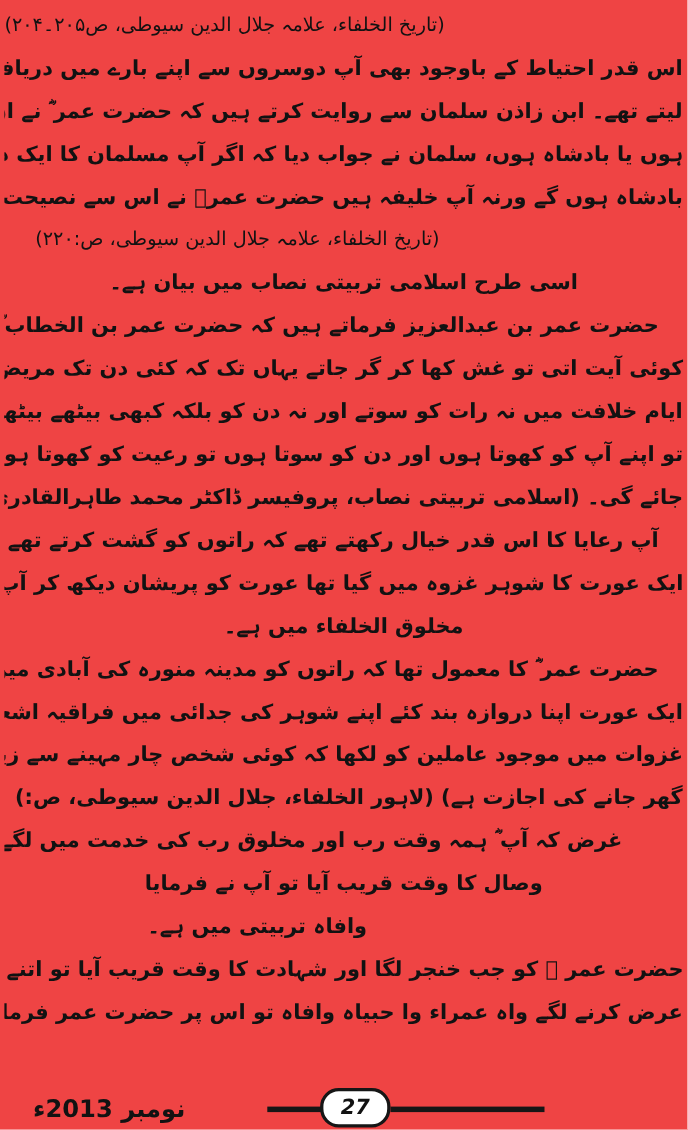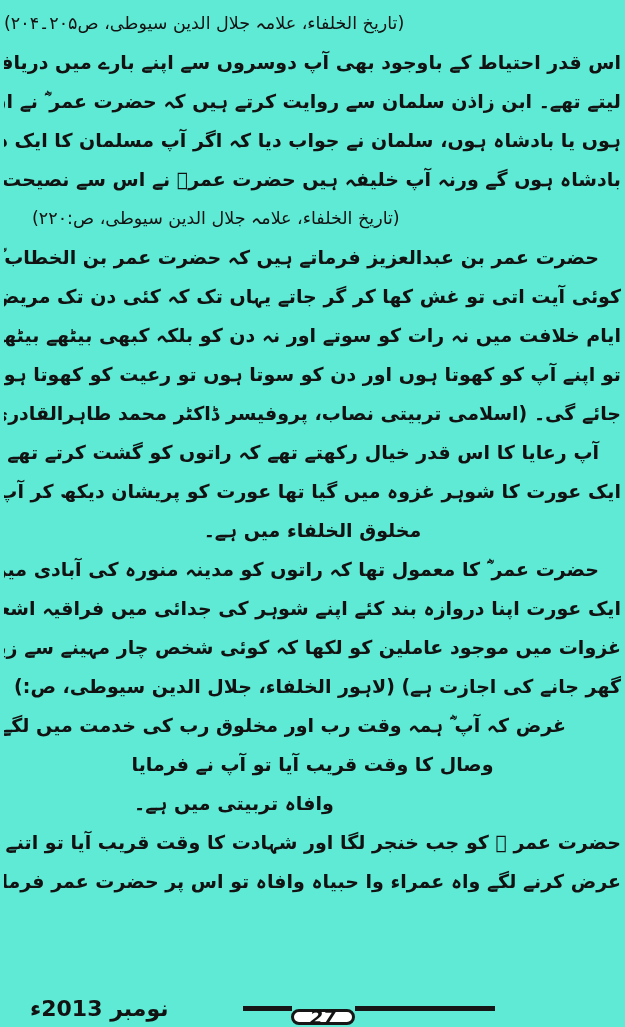--- a/index.html
+++ b/index.html
@@ -1,19 +1,19 @@
 <!DOCTYPE html>
 <html lang="ur" dir="rtl"><head>
 <meta charset="utf-8">
 <style>
   html,body{margin:0;padding:0;background:#ffffff;}
   .page{
     position:relative;
     width:625px;height:1027px;
-    background:#5eead4;
+    background:#ef4444;
     overflow:hidden;
     font-family:"DejaVu Sans", sans-serif;
     color:#121212;
   }
   .content{
     position:absolute;
     top:4px;left:4px;right:4px;
     direction:rtl;
   }
   .line{
@@ -58,21 +58,21 @@
     position:absolute;
     height:5px;
     background:#161616;
     bottom:16px;
   }
   .rule-left{left:243px;width:49px;}
   .rule-right{left:355px;width:140px;}
   .page-badge{
     position:absolute;
     left:291px;bottom:2px;
-    width:64px;height:16px;
+    width:64px;height:36px;
     border:3px solid #161616;
     border-radius:17px;
     background:#ffffff;
     display:flex;
     align-items:center;
     justify-content:center;
     font-size:19px;
     font-weight:bold;
     font-style:italic;
     box-sizing:border-box;
@@ -91,20 +91,21 @@
 
 <div class="page">
 
   <div class="content">
     <div class="line ref l-left">(تاریخ الخلفاء، علامہ جلال الدین سیوطی، ص۲۰۵۔۲۰۴)</div>
     <div class="line">اس قدر احتیاط کے باوجود بھی آپ دوسروں سے اپنے بارے میں دریافت کیا کرتے تھے اور نصیحت</div>
     <div class="line">لیتے تھے۔ ابن زاذن سلمان سے روایت کرتے ہیں کہ حضرت عمر ؓ نے ان سے دریافت کیا کہ میں خلیفہ</div>
     <div class="line">ہوں یا بادشاہ ہوں، سلمان نے جواب دیا کہ اگر آپ مسلمان کا ایک درہم لے کر بیجا خرچ کریں گے تو آپ</div>
     <div class="line">بادشاہ ہوں گے ورنہ آپ خلیفہ ہیں حضرت عمرؓ نے اس سے نصیحت حاصل کی۔</div>
     <div class="line ref l-left pl28">(تاریخ الخلفاء، علامہ جلال الدین سیوطی، ص:۲۲۰)</div>
+    <div class="line l-center">اسی طرح اسلامی تربیتی نصاب میں بیان ہے۔</div>
     <div class="line ind">حضرت عمر بن عبدالعزیز فرماتے ہیں کہ حضرت عمر بن الخطاب ؓ کا یہ حال تھا کہ جب قیام لیل کی</div>
     <div class="line">کوئی آیت اتی تو غش کھا کر گر جاتے یہاں تک کہ کئی دن تک مریض کی طرح ان کی عیادت کی جاتی۔ وہ اپنے</div>
     <div class="line">ایام خلافت میں نہ رات کو سوتے اور نہ دن کو بلکہ کبھی بیٹھے بیٹھے غنودگی سی ہوجاتی وہ فرماتے ہیں رات کو سوتا ہوں</div>
     <div class="line">تو اپنے آپ کو کھوتا ہوں اور دن کو سوتا ہوں تو رعیت کو کھوتا ہوں کیونکہ مجھ سے ان کے بارے میں باز پرس کی</div>
     <div class="line l-left pl30">جائے گی۔ (اسلامی تربیتی نصاب، پروفیسر ڈاکٹر محمد طاہرالقادری، ج:۲،ص:۵۳۸)</div>
     <div class="line ind">آپ رعایا کا اس قدر خیال رکھتے تھے کہ راتوں کو گشت کرتے تھے کہیں کوئی پریشان نہ ہو، ایک دفعہ</div>
     <div class="line l-center">ایک عورت کا شوہر غزوہ میں گیا تھا عورت کو پریشان دیکھ کر آپ نے واپس بلا لیا۔</div>
     <div class="line l-center">مخلوق الخلفاء میں ہے۔</div>
     <div class="line ind">حضرت عمر ؓ کا معمول تھا کہ راتوں کو مدینہ منورہ کی آبادی میں گشت فرمایا کرتے تھے ایک رات</div>
     <div class="line">ایک عورت اپنا دروازہ بند کئے اپنے شوہر کی جدائی میں فراقیہ اشعار پڑھ رہی تھی۔ دوسرے روز آپ نے فوراً ہی</div>

